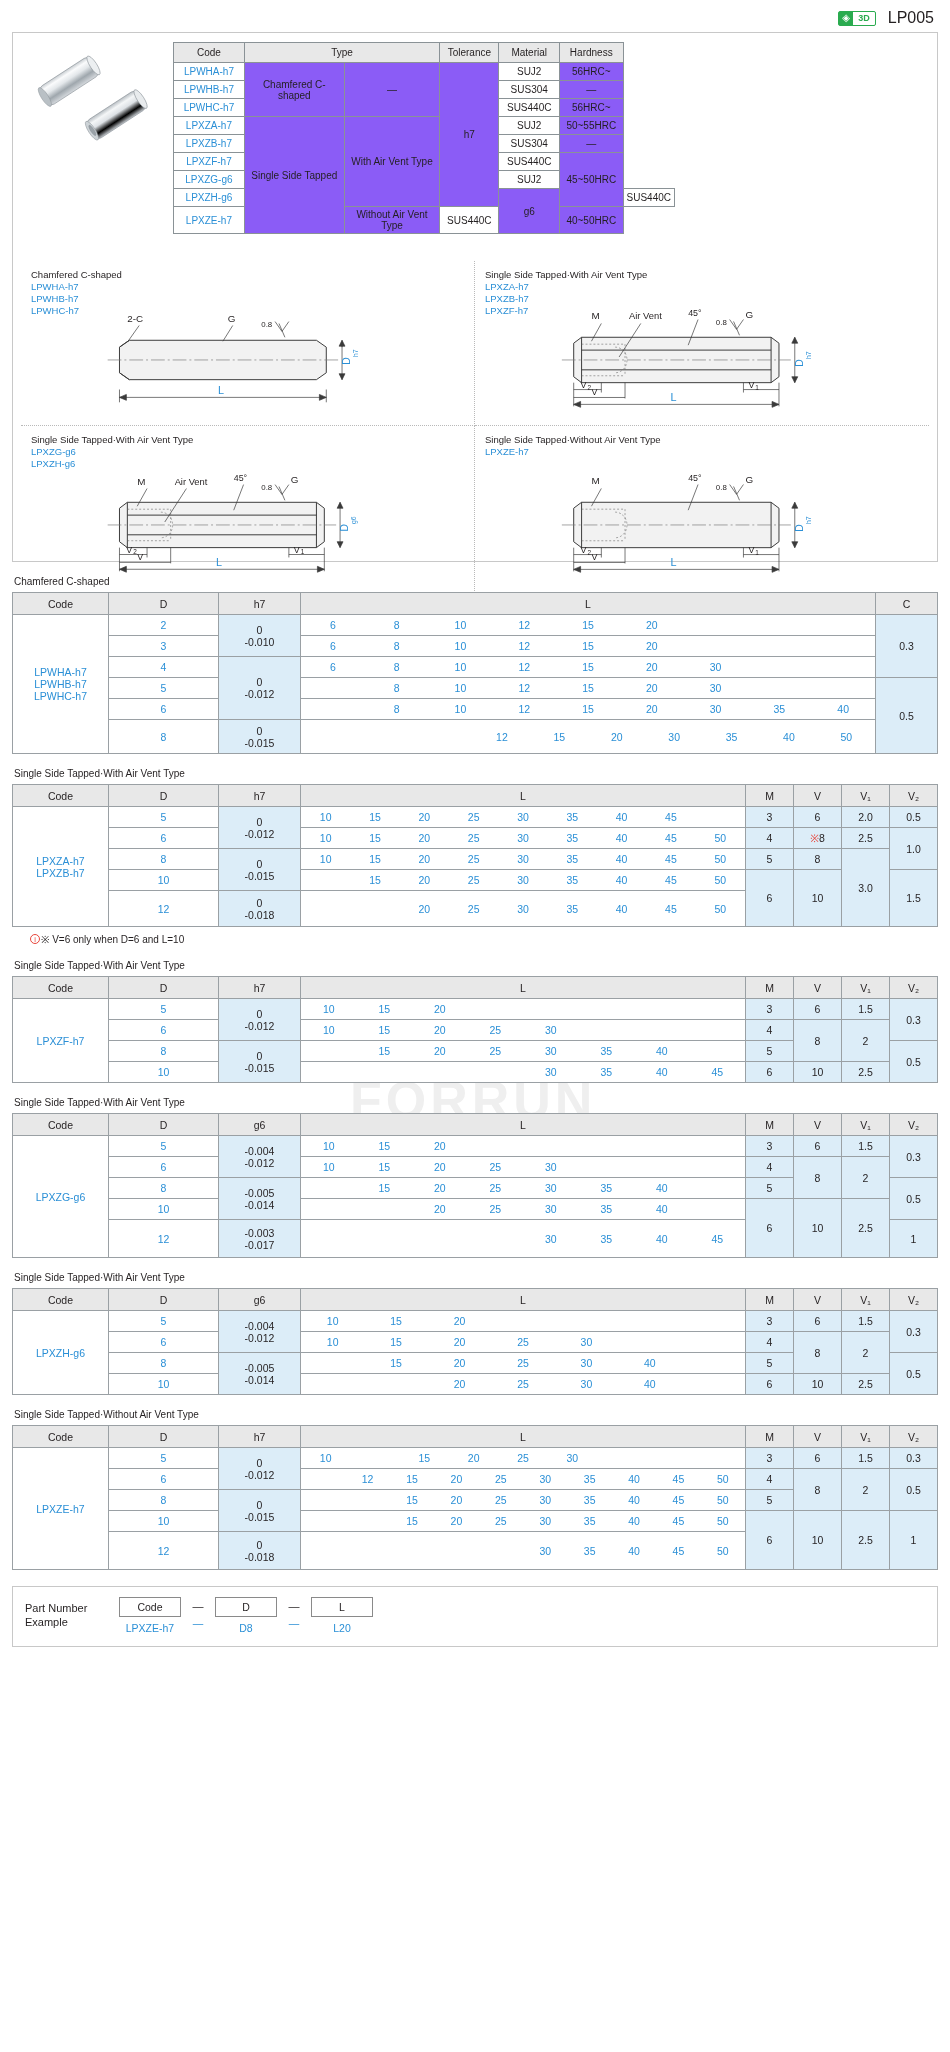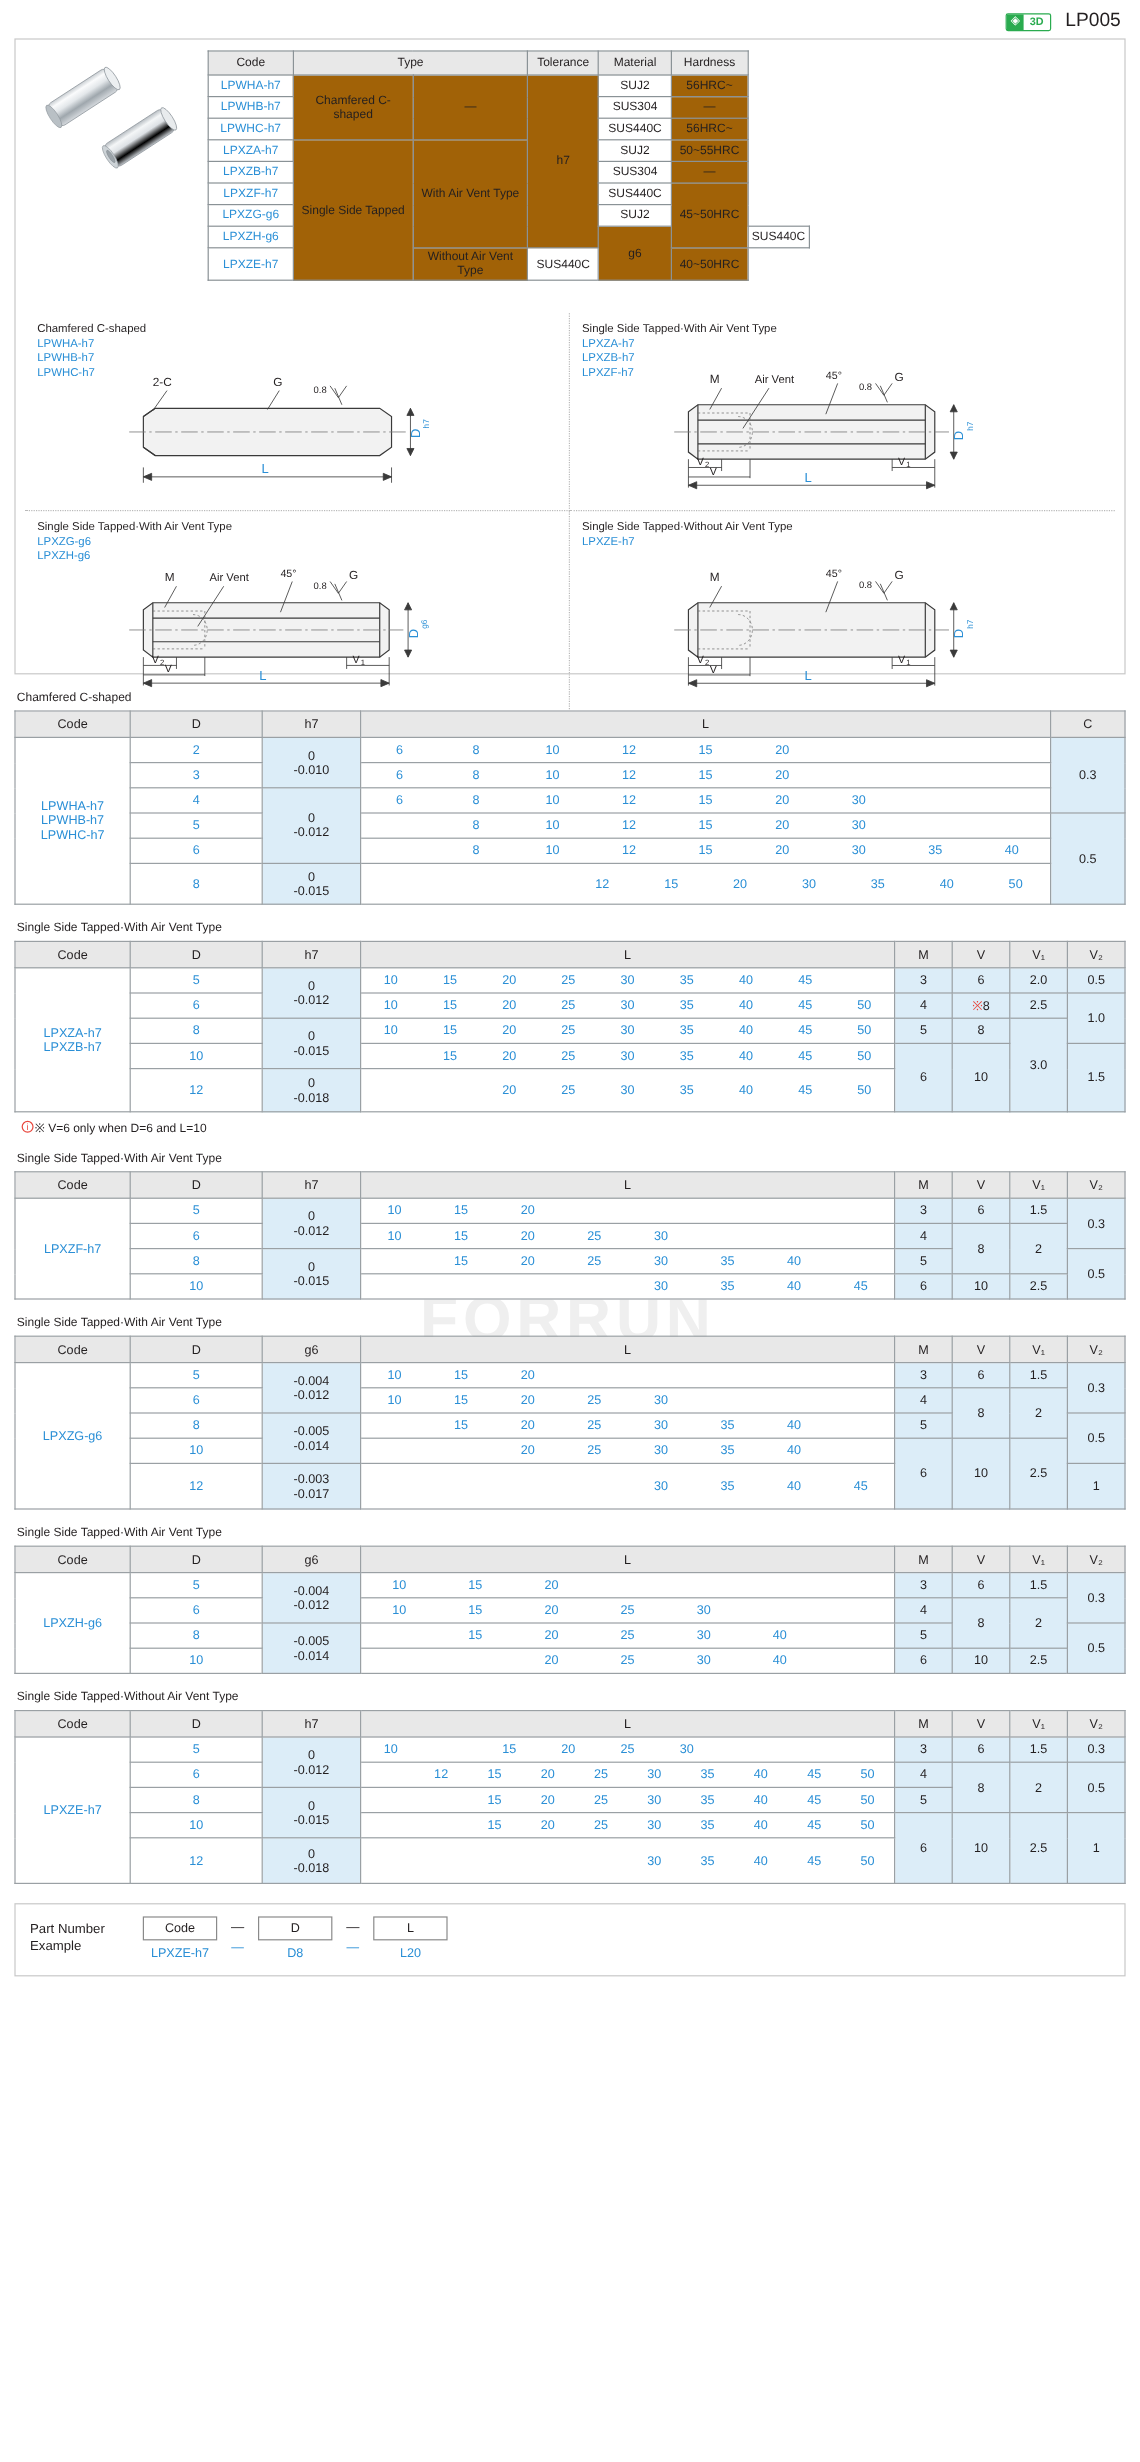--- a/index.html
+++ b/index.html
@@ -49,21 +49,21 @@
   .spec {
     position: absolute; left: 160px; top: 9px; width: 502px;
     font-size: 10px;
   }
   .spec th, .spec td {
     border: 1px solid #8a9296;
     text-align: center; vertical-align: middle;
     padding: 2px 3px; height: 18px; font-weight: normal;
   }
   .spec thead th { background: #e8e8e8; color: #231f20; height: 20px; }
-  .spec td { background: #a16207; }
+  .spec td { background: #8b5cf6; }
   .spec td.code { color: #2a8fd6; background: #ffffff; }
   .spec td.plain { background: #ffffff; }
 
   
   .draw-wrap {
     position: absolute; left: 8px; top: 228px; right: 8px; bottom: 8px;
   }
   .draw-grid { display: grid; grid-template-columns: 1fr 1fr; }
   .draw-cell { position: relative; padding: 8px 6px 4px 10px; min-height: 165px; }
   .draw-cell.rb { border-right: 1px dotted #b9b9b9; }
@@ -86,21 +86,21 @@
   .dt td { background: #ffffff; }
   .dt td.code { color: #2a8fd6; font-size: 10.5px; }
   .dt td.val { color: #2a8fd6; }
   .dt td.tol { background: #dcedf8; color: #231f20; }
   .dt td.shade { background: #dcedf8; color: #231f20; }
   .dt .lrow { padding: 0; }
   .lflex { display: flex; }
   .lflex span { flex: 1 1 0; text-align: center; color: #2a8fd6; }
   .mark { color: #e8463c; }
 
-  .note { font-size: 10px; margin: 5px 0 0 6px; color: #231f20; }
+  .note { font-size: 10px; margin: 5px 0 0 18px; color: #231f20; }
   .note .ico {
     display: inline-block; width: 10px; height: 10px; line-height: 9px;
     border: 1px solid #e8463c; border-radius: 50%; color: #e8463c;
     font-size: 7.5px; text-align: center; margin-right: 1px; vertical-align: 1px;
   }
 
   
   .pne {
     border: 1px solid #c8c8c8; margin-top: 16px;
     padding: 10px 12px 12px 12px; display: flex; align-items: flex-start; gap: 10px;

